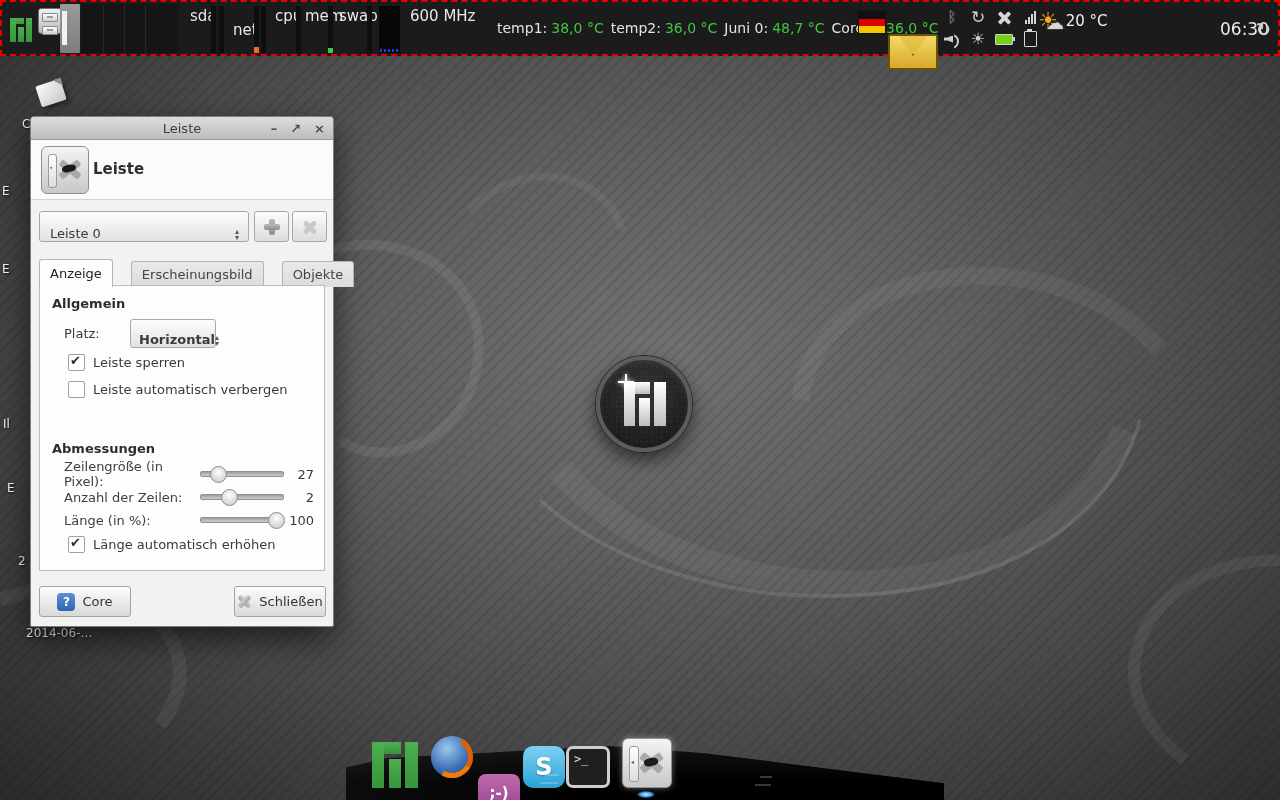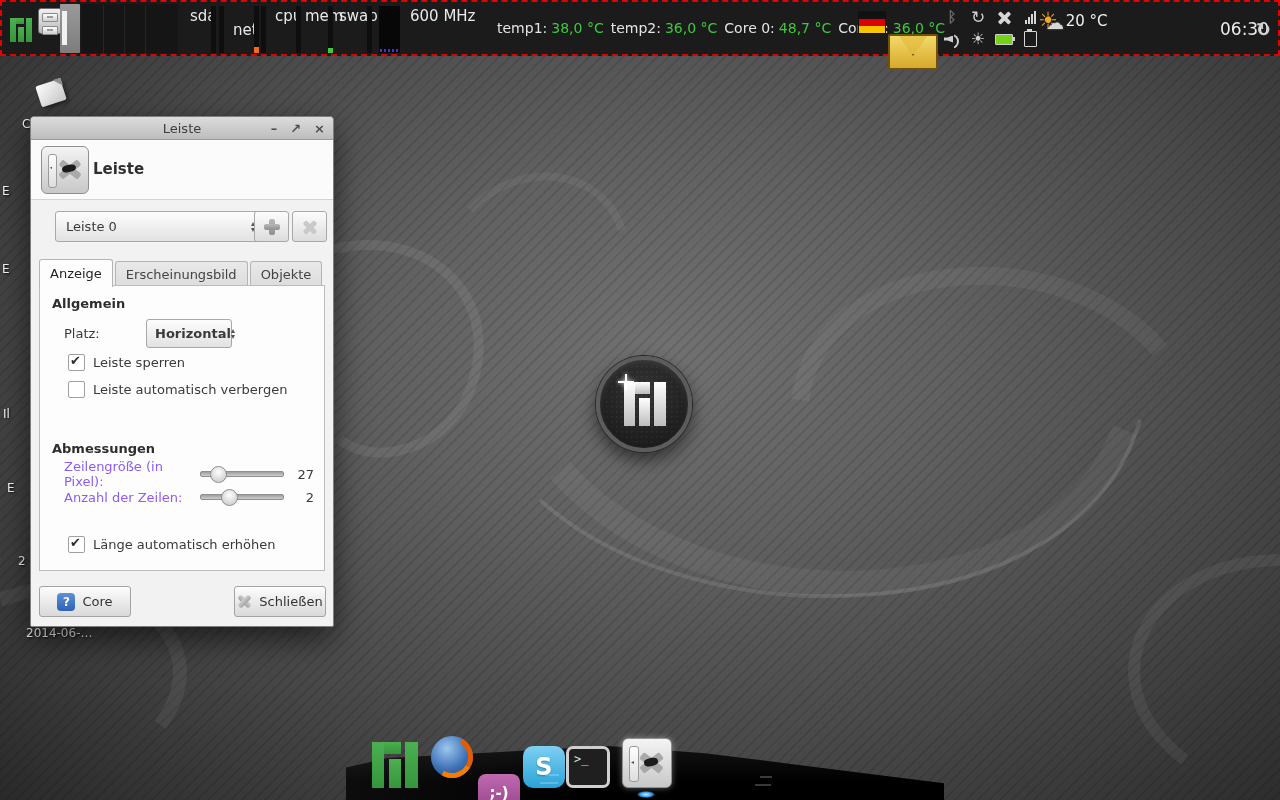--- a/index.html
+++ b/index.html
@@ -104,49 +104,49 @@
   .hdr-title{position:absolute;left:62px;top:20px;font-size:15px;font-weight:bold;color:#2f2f2f;}
   .panelicon{position:relative;background:linear-gradient(180deg,#f4f4f4,#c8c8c8);border:1px solid #8f8f8f;border-radius:6px;}
   .panelicon .pill{position:absolute;left:13%;top:15%;width:16%;height:70%;background:linear-gradient(180deg,#fff,#ddd);border:1px solid #9a9a9a;border-radius:3px;}
   .panelicon .pill::after{content:"◂";position:absolute;left:10%;top:32%;font-size:35%;color:#555;}
   .panelicon .xb1,.panelicon .xb2{position:absolute;left:34%;top:42%;width:52%;height:16%;background:#a9a9a9;border-radius:2px;}
   .panelicon .xb1{transform:rotate(38deg);} .panelicon .xb2{transform:rotate(-38deg);}
   .panelicon .blob{position:absolute;left:44%;top:40%;width:30%;height:16%;background:#1c1c1c;border-radius:40%;transform:rotate(-12deg);}
   .hdr .panelicon{position:absolute;left:10px;top:6px;width:46px;height:46px;}
 
   .combo{background:linear-gradient(180deg,#fdfdfd,#e2e2e2);border:1px solid #a8a8a8;border-radius:3px;
-    display:flex;align-items:center;color:#3a3a3a;margin-left:16px;}
+    display:flex;align-items:flex-end;color:#3a3a3a;}
   .combo .txt{flex:1;padding-left:10px;}
   .combo .spin{width:22px;display:flex;flex-direction:column;align-items:center;line-height:6px;font-size:8px;color:#555;}
   .combo-row{position:absolute;left:8px;top:71px;right:8px;height:31px;}
   .combo-main{position:absolute;left:0;top:0;width:208px;height:29px;}
   .sqbtn{position:absolute;top:0;width:33px;height:29px;background:linear-gradient(180deg,#fdfdfd,#dcdcdc);
     border:1px solid #a8a8a8;border-radius:3px;display:flex;align-items:center;justify-content:center;}
   .plus{position:relative;width:16px;height:16px;}
   .plus::before,.plus::after{content:"";position:absolute;background:linear-gradient(180deg,#b9b9b9,#8f8f8f);border-radius:2px;}
   .plus::before{left:5px;top:0;width:6px;height:16px;}
   .plus::after{left:0;top:5px;width:16px;height:6px;}
   .gxcross{position:relative;width:16px;height:16px;}
   .gxcross::before,.gxcross::after{content:"";position:absolute;left:0;top:6px;width:16px;height:5px;background:#c9c9c9;border-radius:2px;}
   .gxcross::before{transform:rotate(45deg);} .gxcross::after{transform:rotate(-45deg);}
 
   .tabs{position:absolute;left:8px;top:119px;display:flex;align-items:flex-end;}
   .tab{height:25px;line-height:25px;padding:0 10px;border:1px solid #b4b4b4;border-bottom:none;
-    background:linear-gradient(180deg,#e9e9e9,#dcdcdc);color:#444;border-radius:3px 3px 0 0;margin-right:2px;}
+    background:linear-gradient(180deg,#e9e9e9,#dcdcdc);color:#444;border-radius:3px 3px 0 0;margin-right:18px;}
   .tab.active{height:27px;line-height:27px;background:#fdfdfd;position:relative;z-index:3;color:#222;}
   .tabpanel{position:absolute;left:8px;top:145px;width:284px;height:284px;background:#fdfdfd;border:1px solid #bcbcbc;z-index:2;}
   .sect-h{position:absolute;left:12px;font-weight:bold;color:#2e2e2e;}
   .row-label{position:absolute;color:#3a3a3a;}
   .cb-row{position:absolute;left:28px;display:flex;align-items:center;gap:8px;}
   .cb{width:15px;height:15px;background:#fff;border:1px solid #a0a0a0;border-radius:2px;position:relative;}
   .cb .tick{display:none;position:absolute;left:1px;top:-2px;font-size:13px;color:#2e2e2e;}
   .cb.on .tick{display:block;}
   .cb-label{color:#3a3a3a;}
   .slider-row{position:absolute;left:24px;right:10px;height:20px;display:flex;align-items:center;}
-  .slider-row .sl{width:136px;color:#8b5cf6;}
+  .slider-row .sl{width:136px;color:#404040;}
   .track{position:relative;flex:1;height:4px;border-radius:2px;background:linear-gradient(180deg,#9e9e9e,#cdcdcd);border:1px solid #8f8f8f;}
   .knob{position:absolute;top:-6px;width:15px;height:15px;border-radius:50%;
     background:radial-gradient(circle at 50% 35%,#fefefe,#d2d2d2 75%,#bdbdbd);border:1px solid #8e8e8e;}
   .sval{width:30px;text-align:right;color:#3a3a3a;}
   .footer{position:absolute;left:0;right:0;top:446px;height:41px;}
   .btn{position:absolute;top:0;height:29px;background:linear-gradient(180deg,#fdfdfd,#d9d9d9);
     border:1px solid #a3a3a3;border-radius:3px;display:flex;align-items:center;justify-content:center;gap:7px;color:#333;}
   .btn .qicon{width:18px;height:18px;border-radius:4px;background:linear-gradient(180deg,#5d92d8,#2e62b4);
     color:#fff;font-weight:bold;font-size:12px;display:flex;align-items:center;justify-content:center;}
   .btn .cicon{position:relative;width:15px;height:15px;}
@@ -222,21 +222,21 @@
     <div class="mon-label" style="left:337px;top:5px;">swap</div>
     <div class="mon-bar" style="left:365px;"></div>
     <div class="mon-graph" style="left:377px;"></div>
     <div class="mon-label" style="left:408px;top:5px;">600 MHz</div>
 
     <div class="sensors">
       <span class="lab">temp1:</span>
       <span class="val" style="color:#3ec83e;">38,0 °C</span>
       <span class="lab">temp2:</span>
       <span class="val" style="color:#3ec83e;">36,0 °C</span>
-      <span class="lab">Core 0:</span>
+      <span class="lab">Juni 0:</span>
       <span class="val" style="color:#3ec83e;">48,7 °C</span>
       <span class="lab">Core 1:</span>
       <span class="val" style="color:#3ec83e;">36,0 °C</span>
     </div>
 
     <div class="pi flag" style="left:856px;top:9px;">
       <i class="f1"></i>
         <i class="f2"></i>
         <i class="f3"></i>
     </div>
@@ -265,21 +265,21 @@
     </div>
 
     <div class="clock" style="left:1218px;">06:30</div>
     <div class="restart" style="left:1254px;">↻</div>
   </div>
 
   <div class="note"></div>
   <div class="dlabel" style="left:22px;top:117px;">C</div>
   <div class="dlabel" style="left:2px;top:184px;">E</div>
   <div class="dlabel" style="left:2px;top:262px;">E</div>
-  <div class="dlabel" style="left:3px;top:407px;">Il</div>
+  <div class="dlabel" style="left:3px;top:417px;">Il</div>
   <div class="dlabel" style="left:7px;top:481px;">E</div>
   <div class="dlabel" style="left:18px;top:554px;">2</div>
   <div class="dlabel" style="left:26px;top:626px;">2014-06-…</div>
 
   <div class="emblem">
     <div class="dots"></div>
     <div class="logo mlogo white">
         <i class="a"></i>
         <i class="b"></i>
         <i class="c"></i>
@@ -361,20 +361,27 @@
             </span>
           <span class="sval">27</span>
         </div>
         <div class="slider-row" style="top:201px;">
           <span class="sl">Anzahl der Zeilen:</span>
           <span class="track">
               <span class="knob" style="left: calc(30% - 5px);"></span>
             </span>
           <span class="sval">2</span>
         </div>
+        <div class="slider-row" style="top:224px;">
+          <span class="sl">Länge (in %):</span>
+          <span class="track">
+              <span class="knob" style="left: calc(100% - 15px);"></span>
+            </span>
+          <span class="sval">100</span>
+        </div>
 
         <div class="cb-row" style="top:250px;">
           <span class="cb on">
               <span class="tick">✔</span>
             </span>
           <span class="cb-label">Länge automatisch erhöhen</span>
         </div>
       </div>
 
       <div class="footer">

